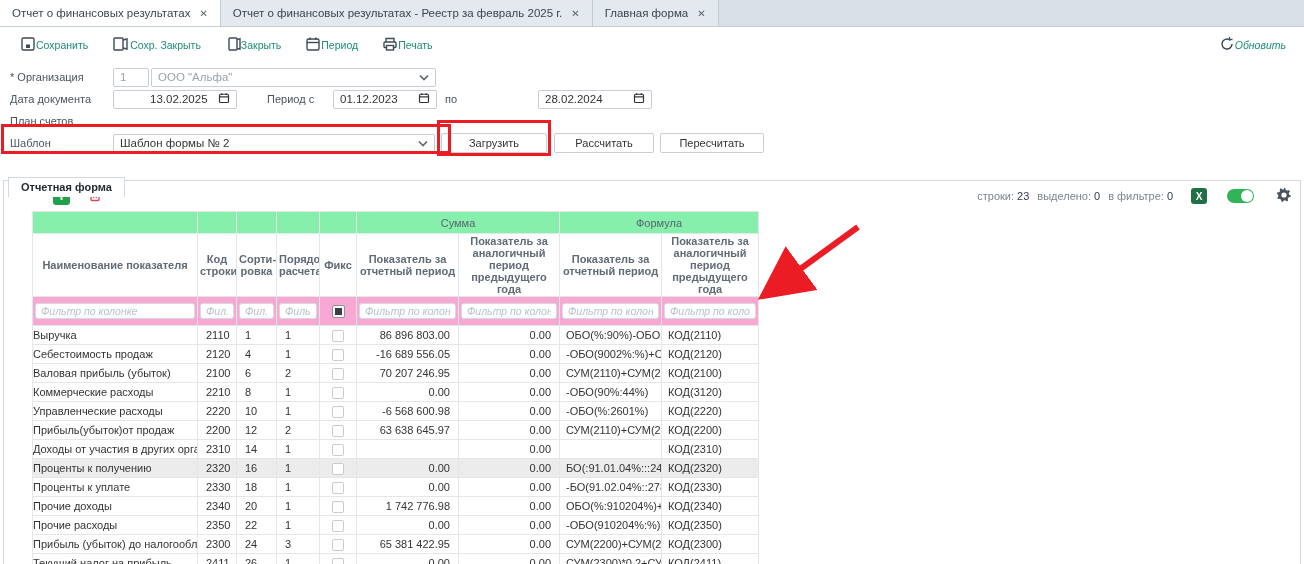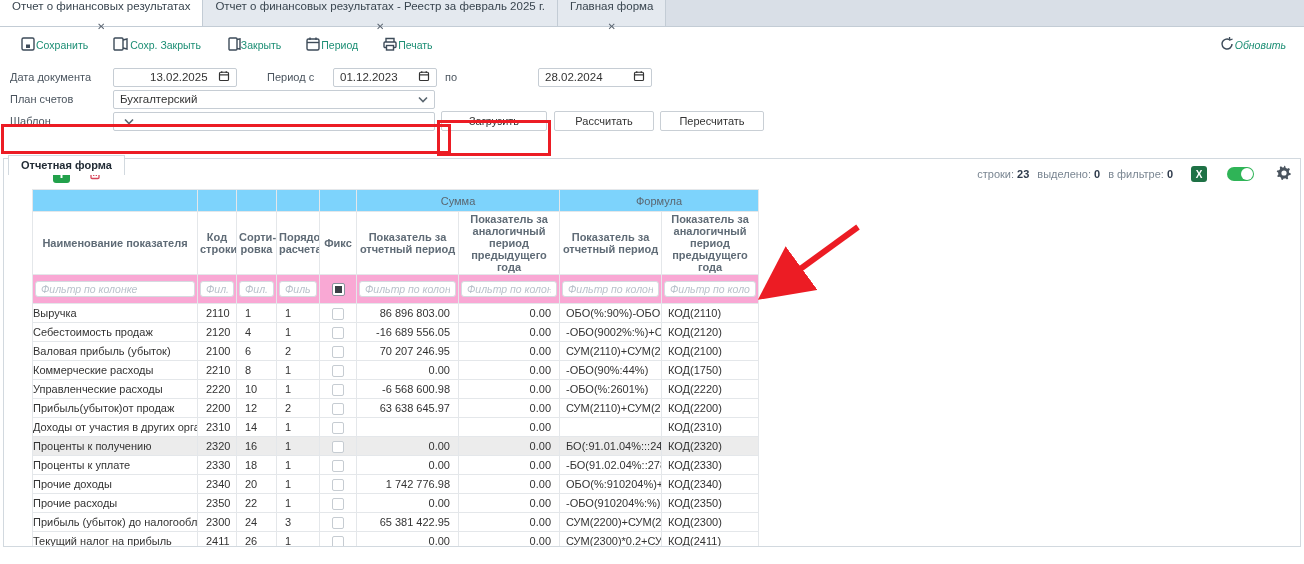--- a/index.html
+++ b/index.html
@@ -5,21 +5,21 @@
   * { margin:0; padding:0; box-sizing:border-box; }
   html,body { width:1304px; height:564px; overflow:hidden; background:#fff;
               font-family:"Liberation Sans", sans-serif; }
   .root { position:relative; width:1304px; height:564px; }
 
   
   .wtabs { height:27px; background:#d9dfe7; display:flex; align-items:stretch;
            border-bottom:1px solid #c3ccd5; }
   .wtab { display:flex; align-items:center; gap:9px; padding:0 12px;
           font-size:11.5px; color:#39454f; background:#e4e9ef;
-          border-right:1px solid #c3ccd5; white-space:nowrap; cursor:default;flex-direction:column; }
+          border-right:1px solid #c3ccd5; white-space:nowrap; cursor:default; }
   .wtab.active { background:#ffffff; }
   .wtab .x { font-size:10px; color:#5a6470; }
 
   
   .toolbar { height:34px; display:flex; align-items:center; padding-left:8px; position:relative; }
   .tbtn { display:flex; flex-direction:row; align-items:center; justify-content:center;
           padding:0 12px; height:34px; cursor:default; }
   .tbtn svg { display:block; }
   .tbtn .lbl { font-size:10.5px; color:#1c8e74; margin-top:1px; white-space:nowrap; }
   .refresh { position:absolute; right:6px; top:0;font-style:italic; }
@@ -45,35 +45,35 @@
 
   
   .panel { position:relative; margin:0 3px; border:1px solid #d2d9df; height:389px;
            background:#fff; overflow:hidden; z-index:1; }
   .ptoolbar { height:30px; display:flex; align-items:center; padding:0 8px 0 49px; }
   .plus { width:17px; height:17px; background:#22a14b; border-radius:3px; display:flex;
           align-items:center; justify-content:center; margin-right:16px; }
   .trash { width:17px; height:17px; display:flex; align-items:center; justify-content:center; }
   .stats { margin-left:auto; display:flex; align-items:center; gap:8px; font-size:11px; }
   .stats .sl { color:#7a8692; }
-  .stats .sv { color:#2f3b4c; font-weight:bold; margin-left:3px; }
+  .stats .sv { color:#2f3b4c; font-weight:normal; margin-left:3px; }
   .xls { width:16px; height:16px; background:#1e7145; border-radius:3px; color:#fff;
          font-size:10px; font-weight:bold; display:flex; align-items:center; justify-content:center;
          margin-left:10px; }
   .toggle { width:27px; height:14px; border-radius:7px; background:#2fb457; position:relative;
             margin-left:12px; }
   .toggle .knob { position:absolute; right:1px; top:1px; width:12px; height:12px;
                   border-radius:50%; background:#fff; }
   .gear { margin-left:14px; }
 
   
   table.grid { margin-left:28px; border-collapse:collapse; table-layout:fixed; width:726px;
                font-size:11px; color:#333; }
   table.grid td, table.grid th { border:1px solid #e4e7ea; overflow:hidden; white-space:nowrap; }
-  tr.grp th { height:22px; font-weight:normal; color:#5a6670; background:#7dd3fc; text-align:center; }
+  tr.grp th { height:22px; font-weight:normal; color:#5a6670; background:#86efac; text-align:center; }
   tr.hdr th { height:38px; font-weight:bold; color:#5f6b76; font-size:11px; line-height:12px;
               text-align:center; vertical-align:middle; white-space:normal; padding:1px 2px; }
   tr.flt td { height:20px; padding:6px 2px; background:#f9a8d4;margin-top:14px; }
   .fin { width:100%; height:16px; border:1px solid #d5dbe0; border-radius:3px; font-size:10.5px;
          padding:0 5px; font-family:"Liberation Sans",sans-serif; color:#333; outline:none; }
   .fin::placeholder { color:#b9c2cb; font-style:italic; }
   tr.dr td { height:19px; }
   td.c-name { padding-left:0; text-align:left; }
   td.c-code, td.c-num { padding-left:8px; text-align:left; }
   td.c-sum { padding-right:8px; text-align:right; }
@@ -164,20 +164,32 @@
           <svg width="16" height="16" viewBox="0 0 16 16" fill="none" stroke="#3d4b59" stroke-width="1.5">
             <path d="M13 8 A5 5 0 1 1 10.5 3.7"></path>
             <path d="M10.5 1 L10.8 4 L13.6 3" stroke-width="1.3"></path>
           </svg>
         </span>
       <span class="lbl">Обновить</span>
     </div>
   </div>
 
   <div class="form">
+    <div class="frow">
+      <span class="flabel">* Организация</span>
+      <div class="field muted" style="width:36px;">
+        <span class="grow muted">1</span>
+      </div>
+      <div class="field" style="width:285px; margin-left:2px;">
+        <span class="grow muted">ООО "Альфа"</span>
+        <span class="chev"><svg width="10" height="7" viewBox="0 0 10 7" fill="none" stroke="#5a6670" stroke-width="1.6">
+              <path d="M1 1.5 L5 5.5 L9 1.5"></path>
+            </svg></span>
+      </div>
+    </div>
 
     <div class="frow">
       <span class="flabel">Дата документа</span>
       <div class="field" style="width:124px;padding-left:36px;">
         <span class="grow">13.02.2025</span>
         <span class="cal"><svg width="12" height="12" viewBox="0 0 16 16" fill="none" stroke="#333" stroke-width="1.6">
               <rect x="2" y="3" width="12" height="11" rx="1.5"></rect>
               <path d="M2 6.5 H14"></path>
               <path d="M5 1.5 V4 M11 1.5 V4"></path>
             </svg></span>
@@ -197,31 +209,26 @@
         <span class="cal"><svg width="12" height="12" viewBox="0 0 16 16" fill="none" stroke="#333" stroke-width="1.6">
               <rect x="2" y="3" width="12" height="11" rx="1.5"></rect>
               <path d="M2 6.5 H14"></path>
               <path d="M5 1.5 V4 M11 1.5 V4"></path>
             </svg></span>
       </div>
     </div>
 
     <div class="frow">
       <span class="flabel">План счетов</span>
-      <div class="field" style="width:322px;">
-        <span class="grow">Бухгалтерский</span>
-        <span class="chev"><svg width="10" height="7" viewBox="0 0 10 7" fill="none" stroke="#5a6670" stroke-width="1.6">
-              <path d="M1 1.5 L5 5.5 L9 1.5"></path>
-            </svg></span>
-      </div>
     </div>
 
     <div class="frow">
       <span class="flabel">Шаблон</span>
       <div class="field" style="width:322px;">
+        <span class="grow">Шаблон формы № 2</span>
         <span class="chev"><svg width="10" height="7" viewBox="0 0 10 7" fill="none" stroke="#5a6670" stroke-width="1.6">
               <path d="M1 1.5 L5 5.5 L9 1.5"></path>
             </svg></span>
       </div>
       <div class="btn" style="width:106px; margin-left:6px;">Загрузить</div>
       <div class="btn" style="width:100px; margin-left:7px;">Рассчитать</div>
       <div class="btn" style="width:104px; margin-left:6px;">Пересчитать</div>
     </div>
   </div>
 
@@ -341,21 +348,21 @@
           </tr>
           <tr class="dr">
             <td class="c-name">Коммерческие расходы</td>
             <td class="c-code">2210</td>
             <td class="c-num">8</td>
             <td class="c-num">1</td>
             <td class="c-fix"><span class="cb"></span></td>
             <td class="c-sum">0.00</td>
             <td class="c-sum">0.00</td>
             <td class="c-form">-ОБО(90%:44%)</td>
-            <td class="c-form">КОД(1750)</td>
+            <td class="c-form">КОД(3120)</td>
           </tr>
           <tr class="dr">
             <td class="c-name">Управленческие расходы</td>
             <td class="c-code">2220</td>
             <td class="c-num">10</td>
             <td class="c-num">1</td>
             <td class="c-fix"><span class="cb"></span></td>
             <td class="c-sum">-6 568 600.98</td>
             <td class="c-sum">0.00</td>
             <td class="c-form">-ОБО(%:2601%)</td>

